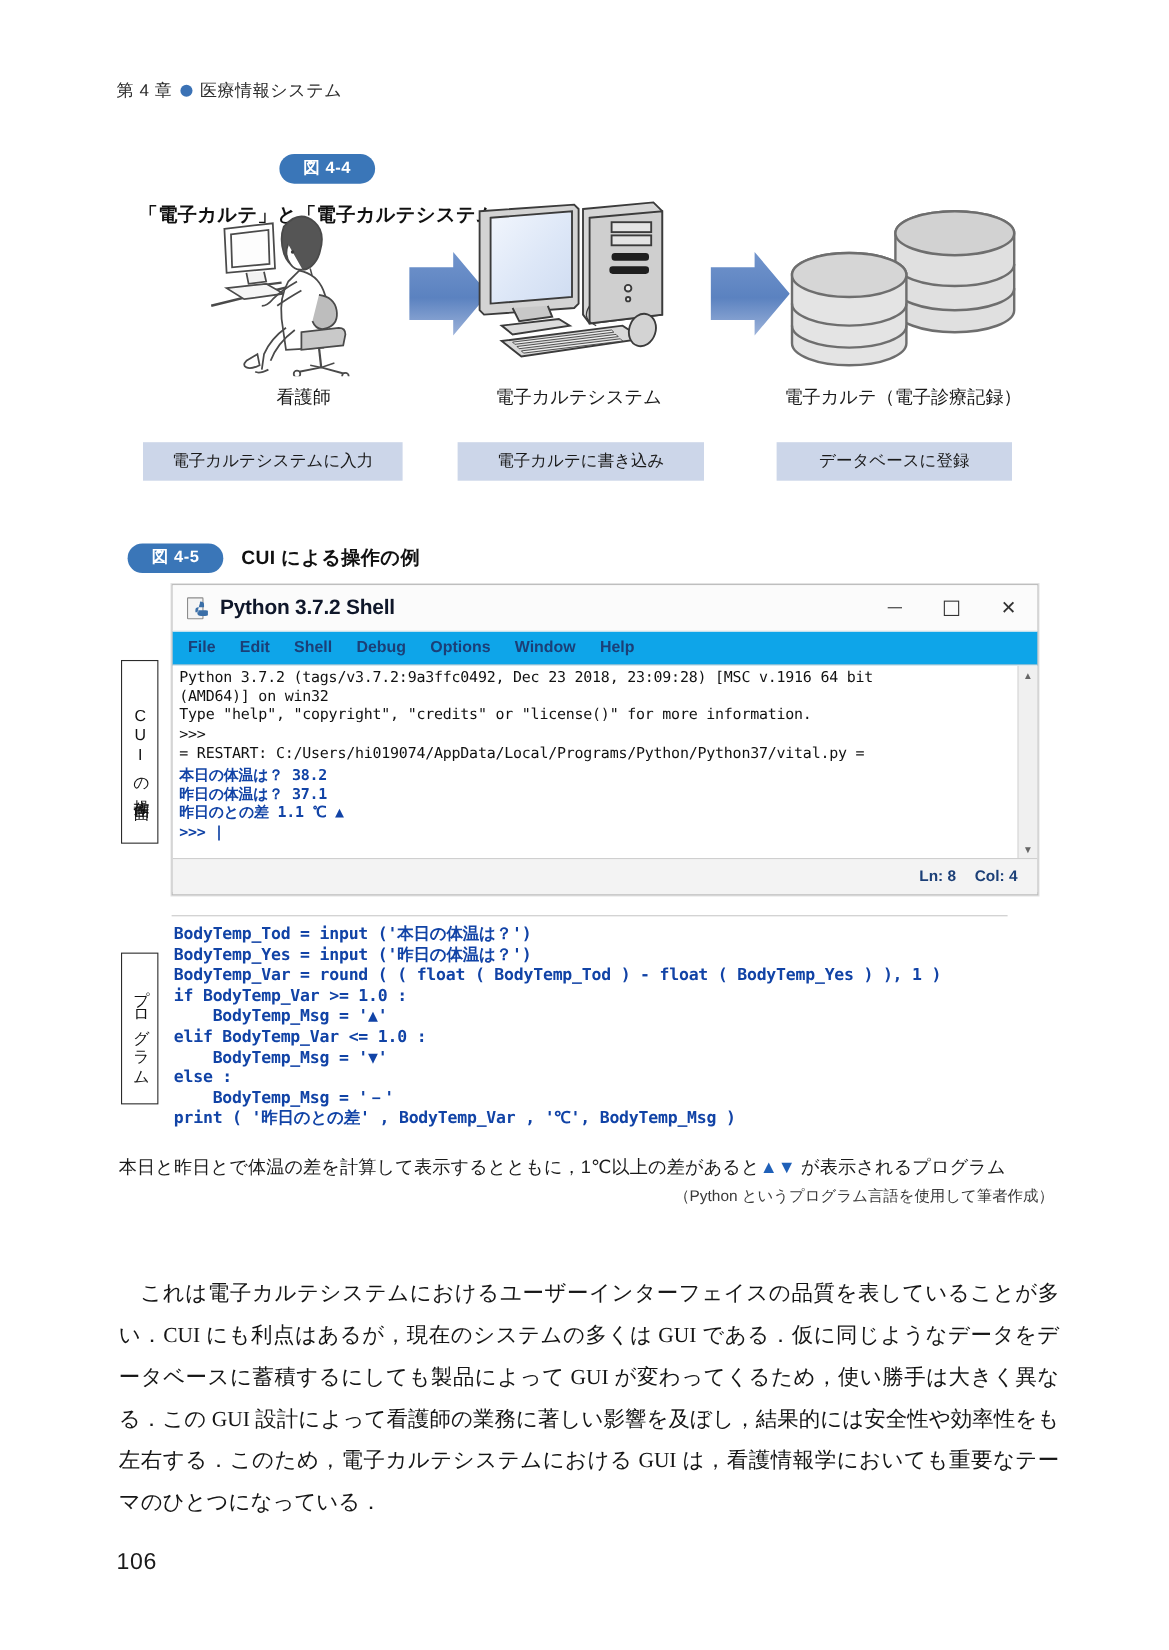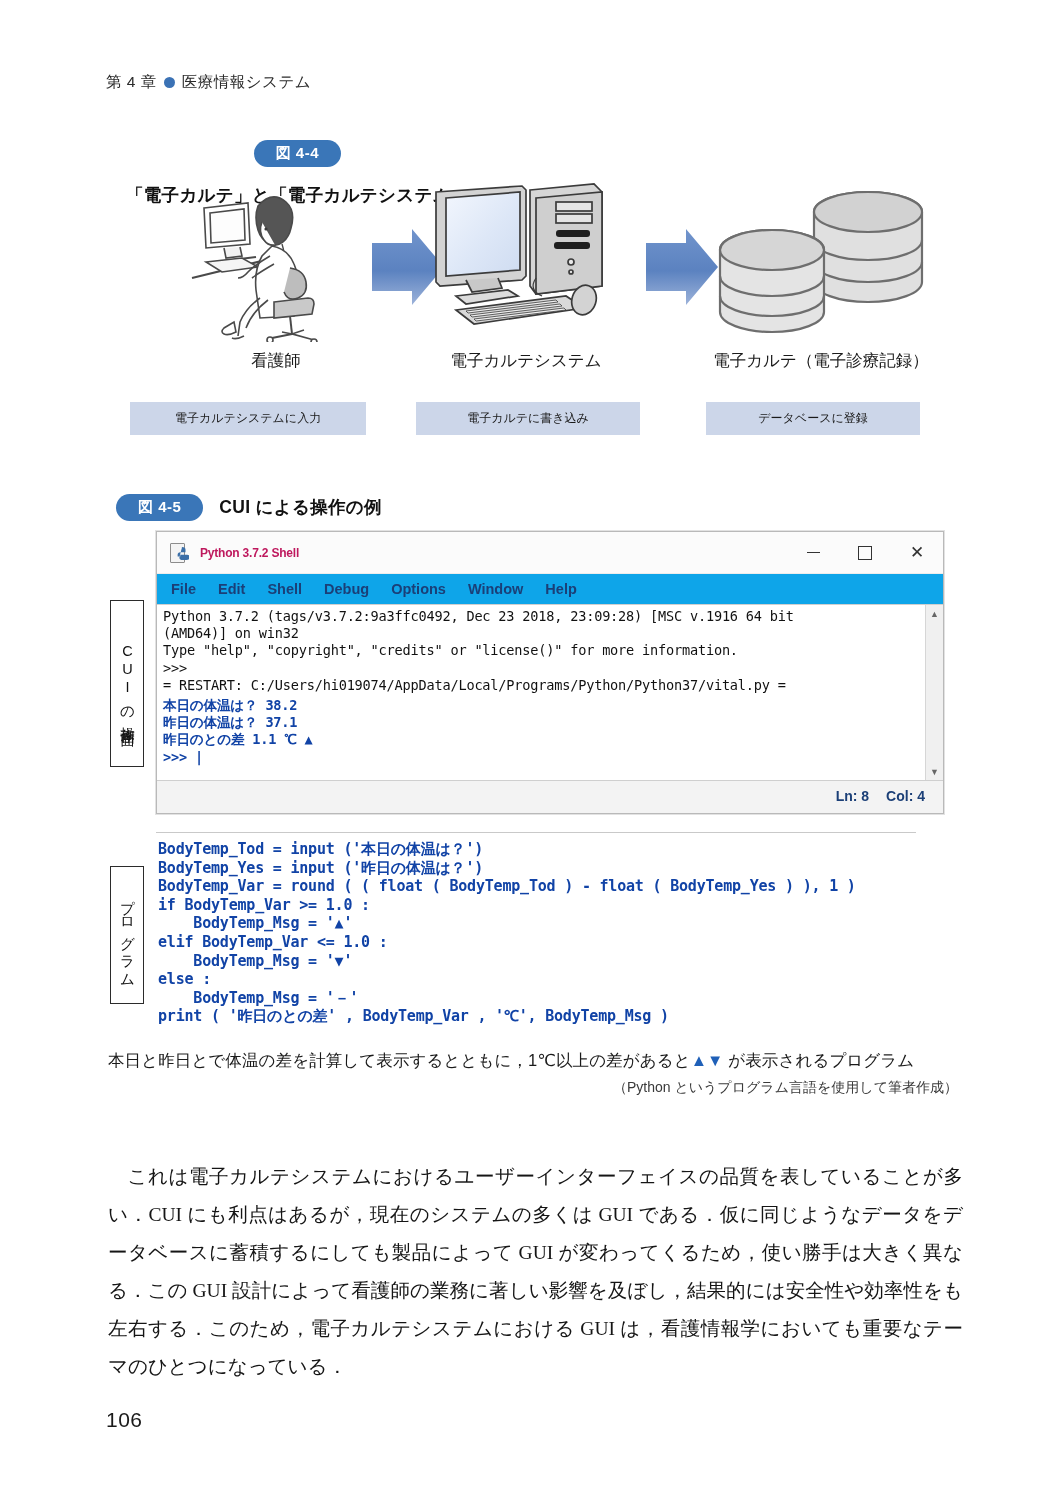--- a/index.html
+++ b/index.html
@@ -43,21 +43,21 @@
 
   .arrow{position:absolute;top:45px;width:72px;height:80px;}
 
   .fig44-label{
     position:absolute;top:168px;
     font-size:16.5px;color:#1a1a1a;text-align:center;white-space:nowrap;
   }
   .fig44-box{
     position:absolute;top:220px;
     background:#ccd6e9;color:#1a1a1a;
-    font-size:12px;text-align:center;
+    font-size:15px;text-align:center;
     padding:8px 0;white-space:nowrap;
   }
 
   .sidelabel{
     position:absolute;
     border:1px solid #2b2b2b;
     background:#fff;
     writing-mode:vertical-rl;
     text-orientation:upright;
     font-size:14.5px;
@@ -78,21 +78,21 @@
   }
   .win-ico{width:22px;height:22px;position:relative;margin-right:9px;flex:none;}
   .win-ico .page-sh{
     position:absolute;left:1px;top:1px;width:13px;height:18px;
     background:#f4f4f4;border:1px solid #8c8c8c;border-radius:1px;
   }
   .win-ico .snake{
     position:absolute;left:6px;top:4px;width:14px;height:14px;
   }
   .win-title-text{
-    font-size:12px;font-weight:bold;color:#be185d;letter-spacing:-.2px;
+    font-size:19px;font-weight:bold;color:#0f172a;letter-spacing:-.2px;
   }
   .win-ctrls{
     position:absolute;right:0;top:0;height:41px;display:flex;align-items:center;
   }
   .win-ctrls div{
     width:52px;height:41px;display:flex;align-items:center;justify-content:center;
     font-size:17px;color:#333;
   }
   .win-ctrls .mini::before{content:"";display:block;width:13px;height:1.5px;background:#333;}
   .win-ctrls .maxi::before{content:"";display:block;width:12px;height:12px;border:1.5px solid #333;}

